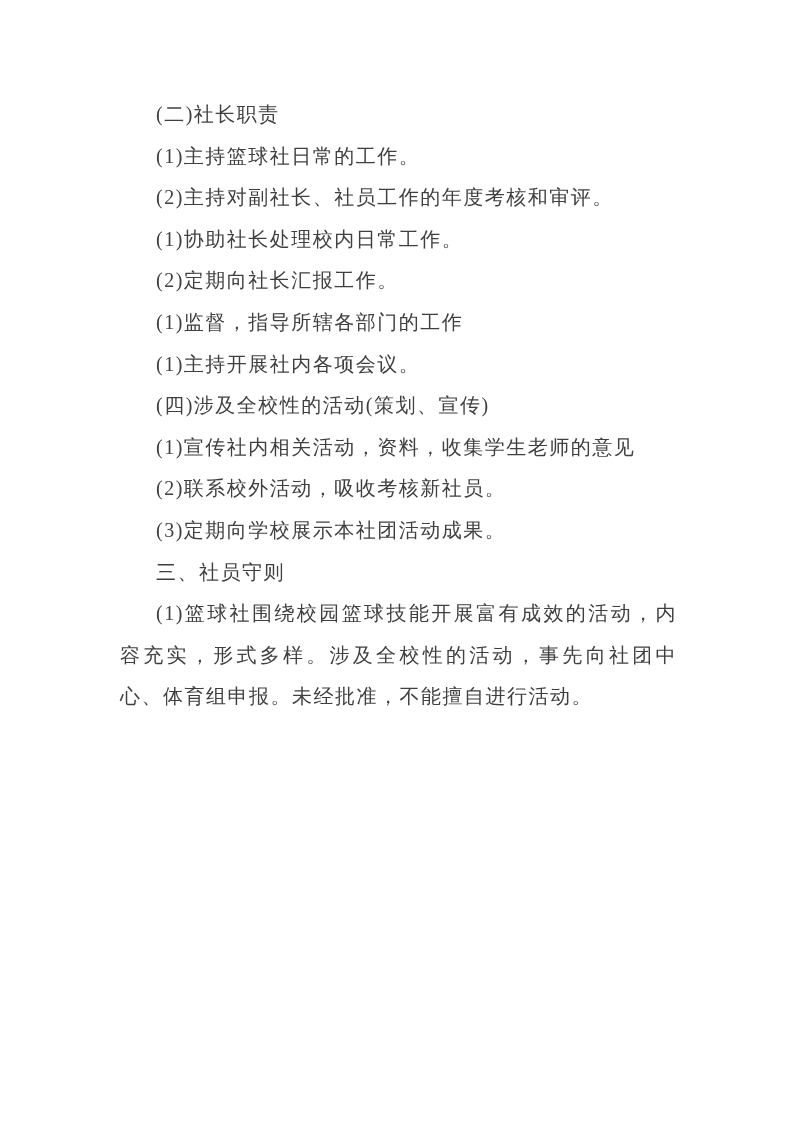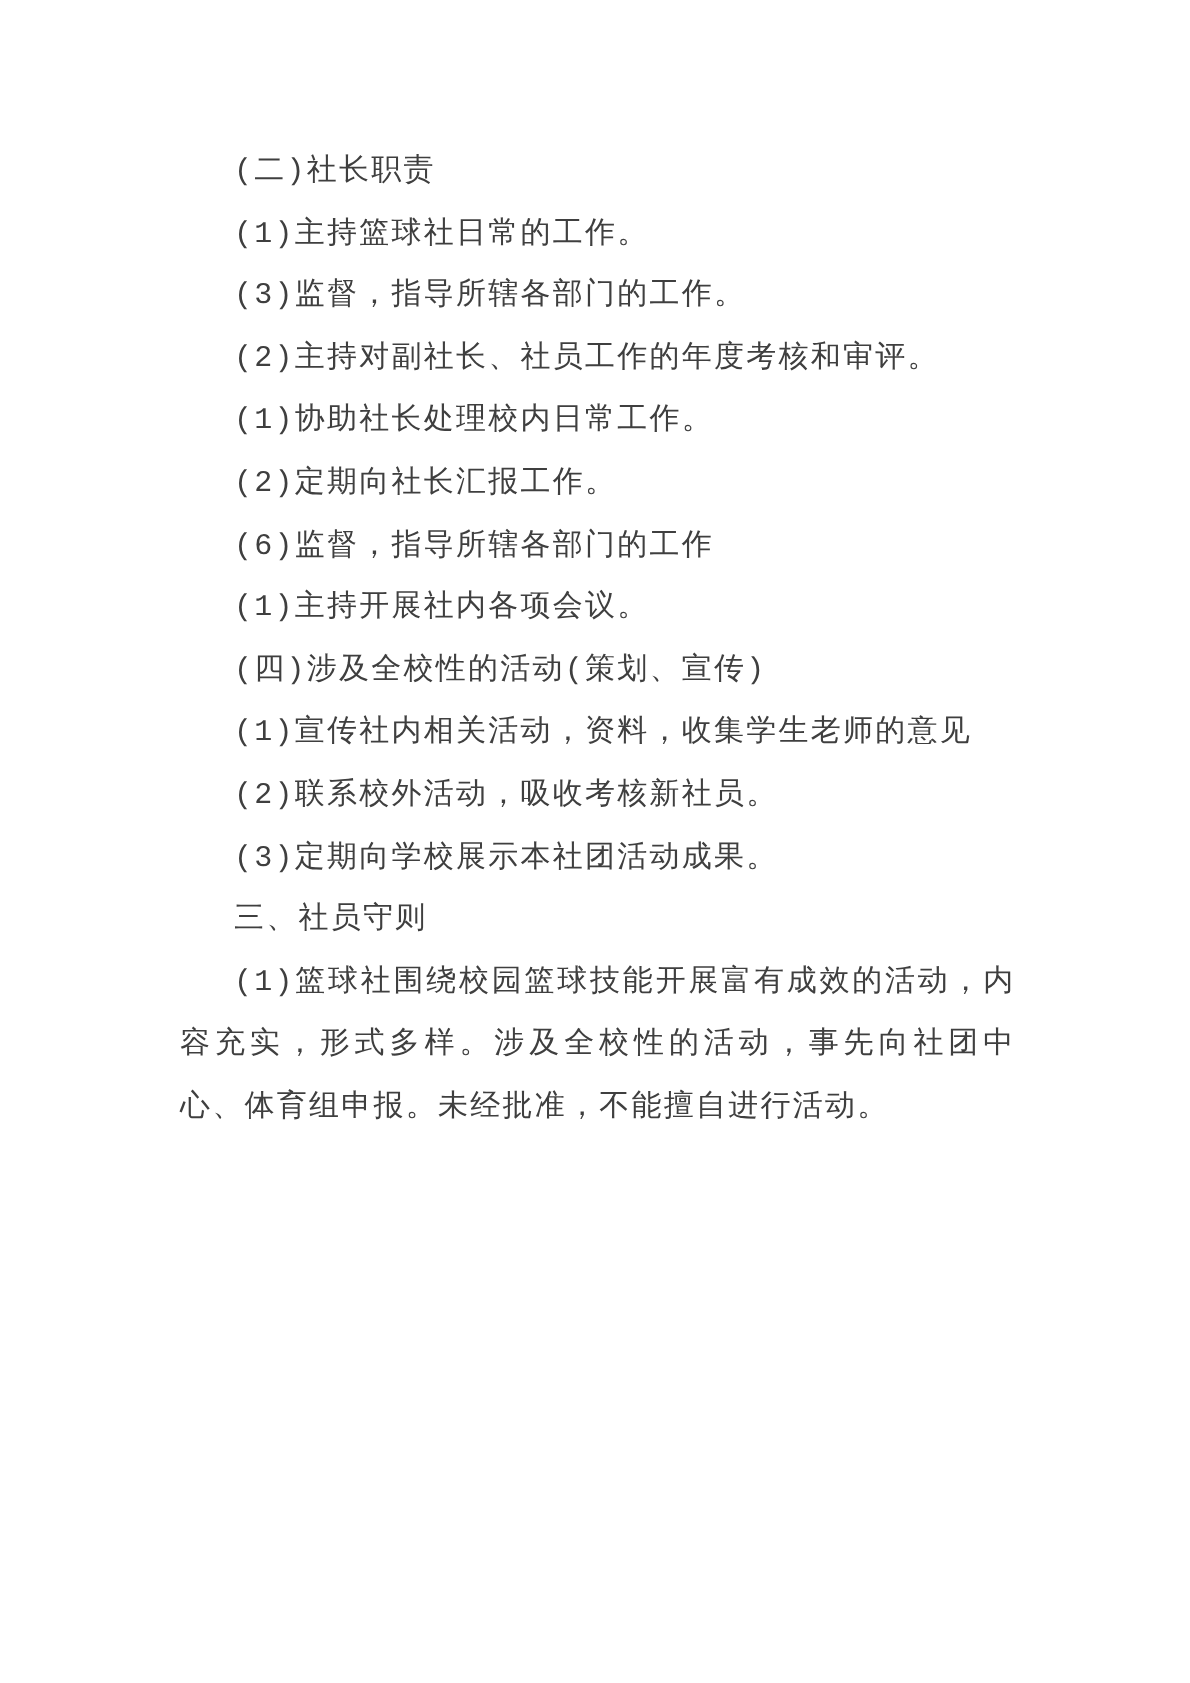--- a/index.html
+++ b/index.html
@@ -31,28 +31,27 @@
     margin: 0;
     padding: 0;
     text-indent: 36px;
     word-break: break-all;
   }
 </style>
 </head>
 <body>
 
 <div class="page" style="background: rgb(255, 255, 255);">
-  <div class="doc-content" style="color: rgb(63, 63, 63); font-family: Liberation Mono, monospace;">
+  <div class="doc-content" style="color: rgb(63, 63, 63);">
       <p class="para">(二)社长职责</p>
       <p class="para">(1)主持篮球社日常的工作。</p>
-      <p class="para">(3)监督，指导所辖各部门的工作。</p>
       <p class="para">(2)主持对副社长、社员工作的年度考核和审评。</p>
       <p class="para">(1)协助社长处理校内日常工作。</p>
       <p class="para">(2)定期向社长汇报工作。</p>
-      <p class="para">(6)监督，指导所辖各部门的工作</p>
+      <p class="para">(1)监督，指导所辖各部门的工作</p>
       <p class="para">(1)主持开展社内各项会议。</p>
       <p class="para">(四)涉及全校性的活动(策划、宣传)</p>
       <p class="para">(1)宣传社内相关活动，资料，收集学生老师的意见</p>
       <p class="para">(2)联系校外活动，吸收考核新社员。</p>
       <p class="para">(3)定期向学校展示本社团活动成果。</p>
       <p class="para">三、社员守则</p>
       <p class="para">(1)篮球社围绕校园篮球技能开展富有成效的活动，内容充实，形式多样。涉及全校性的活动，事先向社团中心、体育组申报。未经批准，不能擅自进行活动。</p>
     </div>
 </div>
 

